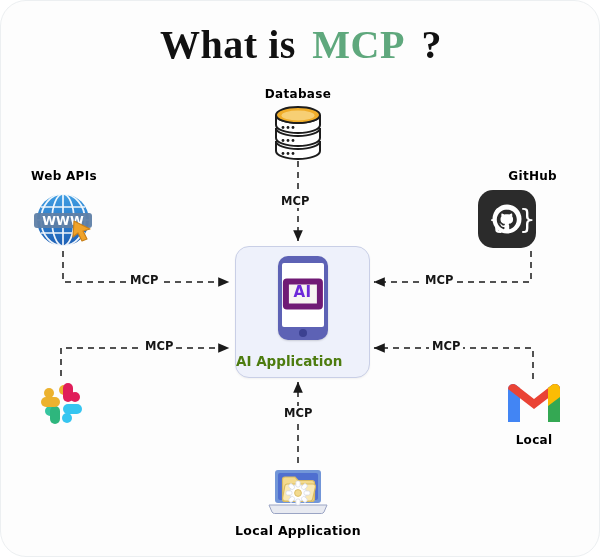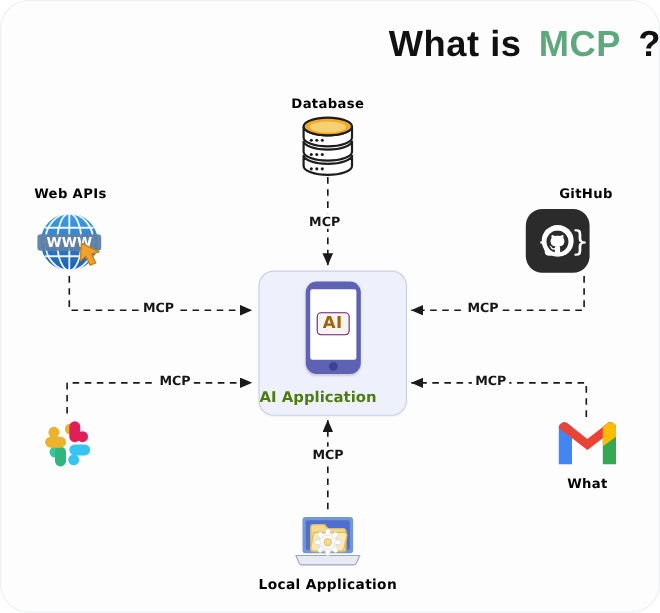--- a/index.html
+++ b/index.html
@@ -14,23 +14,23 @@
     width:600px;height:557px;
     box-sizing:border-box;
     background:#fdfdfd;
     border:1px solid #eceff1;
     border-radius:26px;
     overflow:hidden;
   }
   
   #title{
     position:absolute;top:20px;left:0;width:600px;
-    text-align:right;
-    font-family:Liberation Sans, sans-serif;
-    font-size:33px;font-weight:700;
+    text-align:center;
+    font-family:Liberation Serif, serif;
+    font-size:40px;font-weight:700;
     letter-spacing:.5px;
     color:#111111;
     white-space:nowrap;
   }
   #title .hl{
     position:relative;
     display:inline-block;
     color:#5fa87d;
     padding:0 6px;
   }
@@ -85,24 +85,24 @@
   .phone .scr{
     position:absolute;left:4px;top:7px;right:4px;bottom:13px;
     background:#ffffff;border-radius:2px;
   }
   .phone .home{
     position:absolute;left:50%;bottom:3px;transform:translateX(-50%);
     width:8px;height:8px;border-radius:50%;background:#3c4191;
   }
   .ai-badge{
     position:absolute;left:50%;top:50%;transform:translate(-50%,-54%);
-    background:#f7f4f2;border:1px solid #701a75;border-radius:4px;
+    background:#f7f4f2;border:6px solid #701a75;border-radius:4px;
     padding:1px 5px 2px 5px;
     font-family:"DejaVu Sans",sans-serif;
-    font-size:15px;font-weight:700;color:#a16207;letter-spacing:.5px;
+    font-size:15px;font-weight:700;color:#6d28d9;letter-spacing:.5px;
     line-height:1.05;
   }
 </style>
 </head>
 <body>
 
 <div id="canvas">
 
   <div id="title">
     <span>What is</span>
@@ -236,21 +236,21 @@
   <div class="node" style="left:483px;top:378px;width:100px;">
     <div class="ico" style="width:58px;height:46px;">
       <svg viewBox="0 0 58 46" width="58" height="46">
         <path d="M3,43 V10 a5,5 0 0 1 8,-4 L15,9 V43 z" fill="#4285f4"></path>
         <path d="M55,43 V10 a5,5 0 0 0 -8,-4 L43,9 V43 z" fill="#34a853"></path>
         <path d="M3,10 a5,5 0 0 1 8,-4 L29,20 L47,6 a5,5 0 0 1 8,4 L29,30 z" fill="#ea4335"></path>
         <path d="M47,6 a5,5 0 0 1 8,4 v8 L43,27 V9 z" fill="#fbbc04"></path>
         <path d="M29,30 L15,19.5 V43 h-2 V16 L29,27 L45,16 V43 h-2 V19.5 z" fill="#ffffff" opacity="0"></path>
       </svg>
     </div>
-    <div class="cap" style="margin-top:8px;">What</div>
+    <div class="cap" style="margin-top:8px;">Local</div>
   </div>
 
   <div class="node" style="left:232px;top:464px;width:130px;">
     <div class="ico" style="width:66px;height:52px;">
       <svg viewBox="0 0 66 52" width="66" height="52">
         <rect x="10" y="5" width="46" height="33" rx="3" fill="#7296d8"></rect>
         <rect x="13" y="8" width="40" height="27" rx="2" fill="#4f6fd0"></rect>
         <path d="M4,40 h58 l-3,7 a3,3 0 0 1 -2.6,1.5 H9.6 A3,3 0 0 1 7,47 z" fill="#e8eaf1" stroke="#9aa4c4" stroke-width="1"></path>
         <path d="M20,12 h10 l3,3.5 h14 a2.5,2.5 0 0 1 2.5,2.5 v16 a2.5,2.5 0 0 1 -2.5,2.5 H20 a2.5,2.5 0 0 1 -2.5,-2.5 V14.5 A2.5,2.5 0 0 1 20,12 z" fill="#f3da8e" stroke="#d9bb63" stroke-width="1.2"></path>
         <path d="M22,19 h26 a2.5,2.5 0 0 1 2.4,3.1 l-2.8,12 a2.5,2.5 0 0 1 -2.4,1.9 H20 a2.5,2.5 0 0 1 -2.4,-3 l2.2,-12 A2.5,2.5 0 0 1 22,19 z" fill="#fae9b4" stroke="#d9bb63" stroke-width="1.2"></path>

